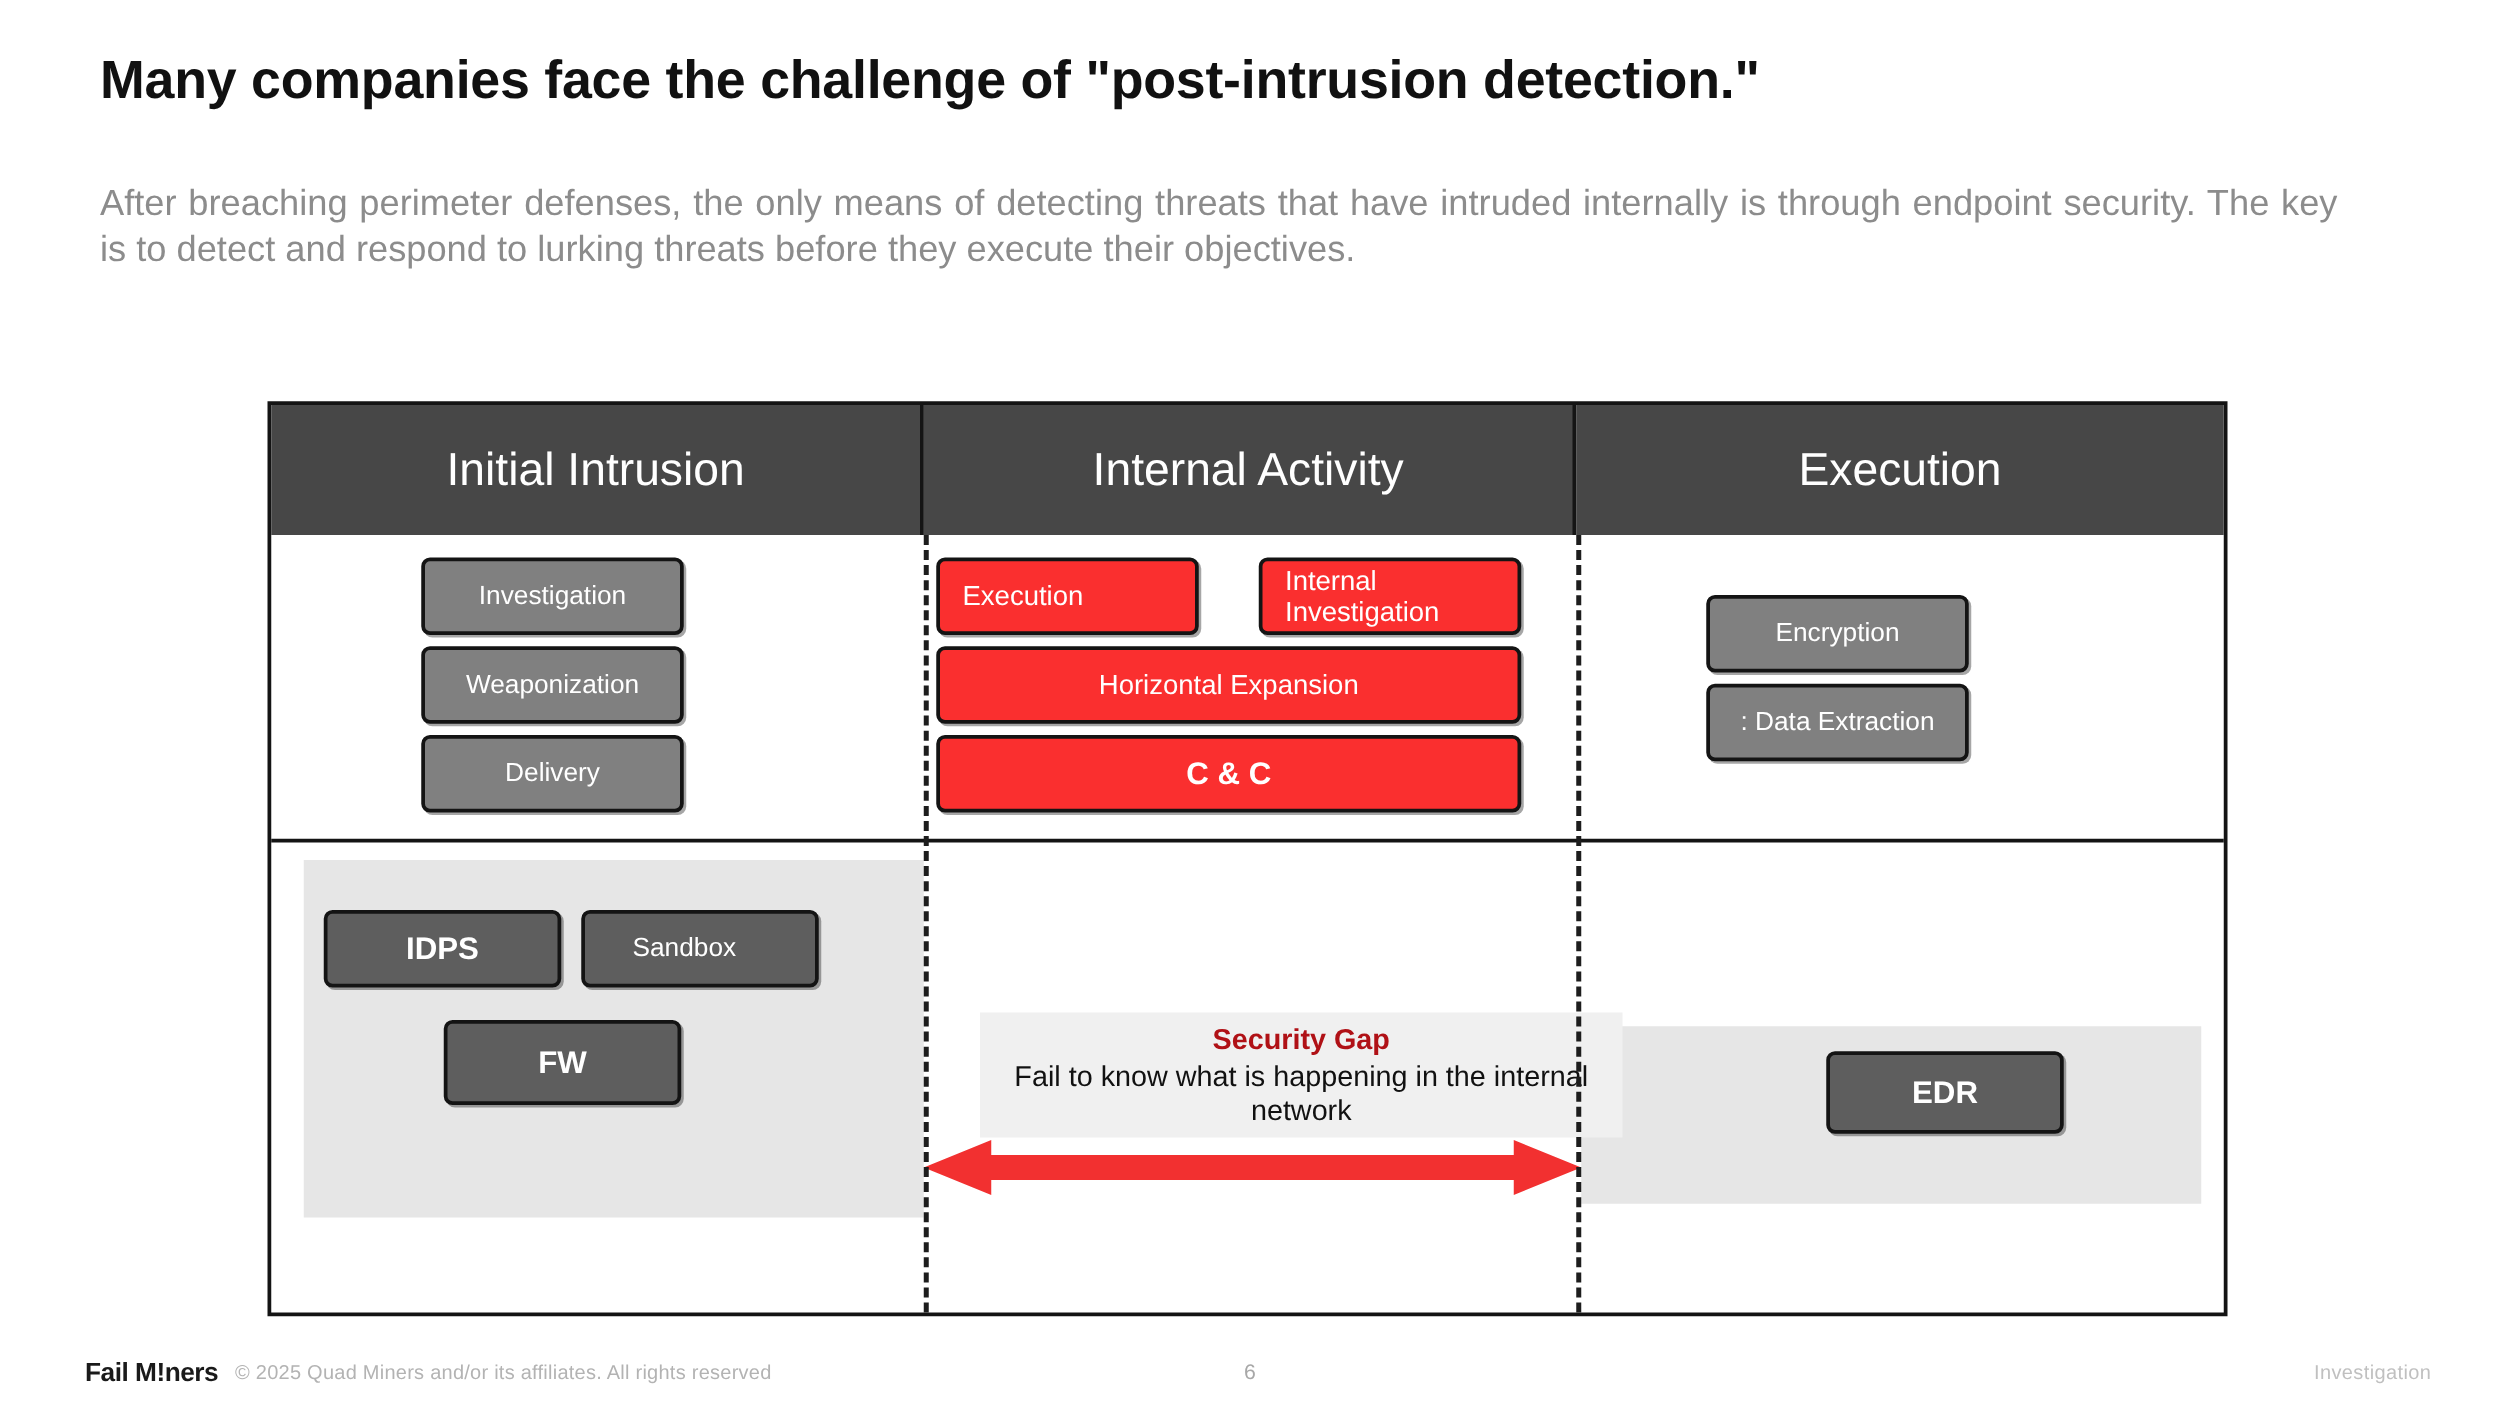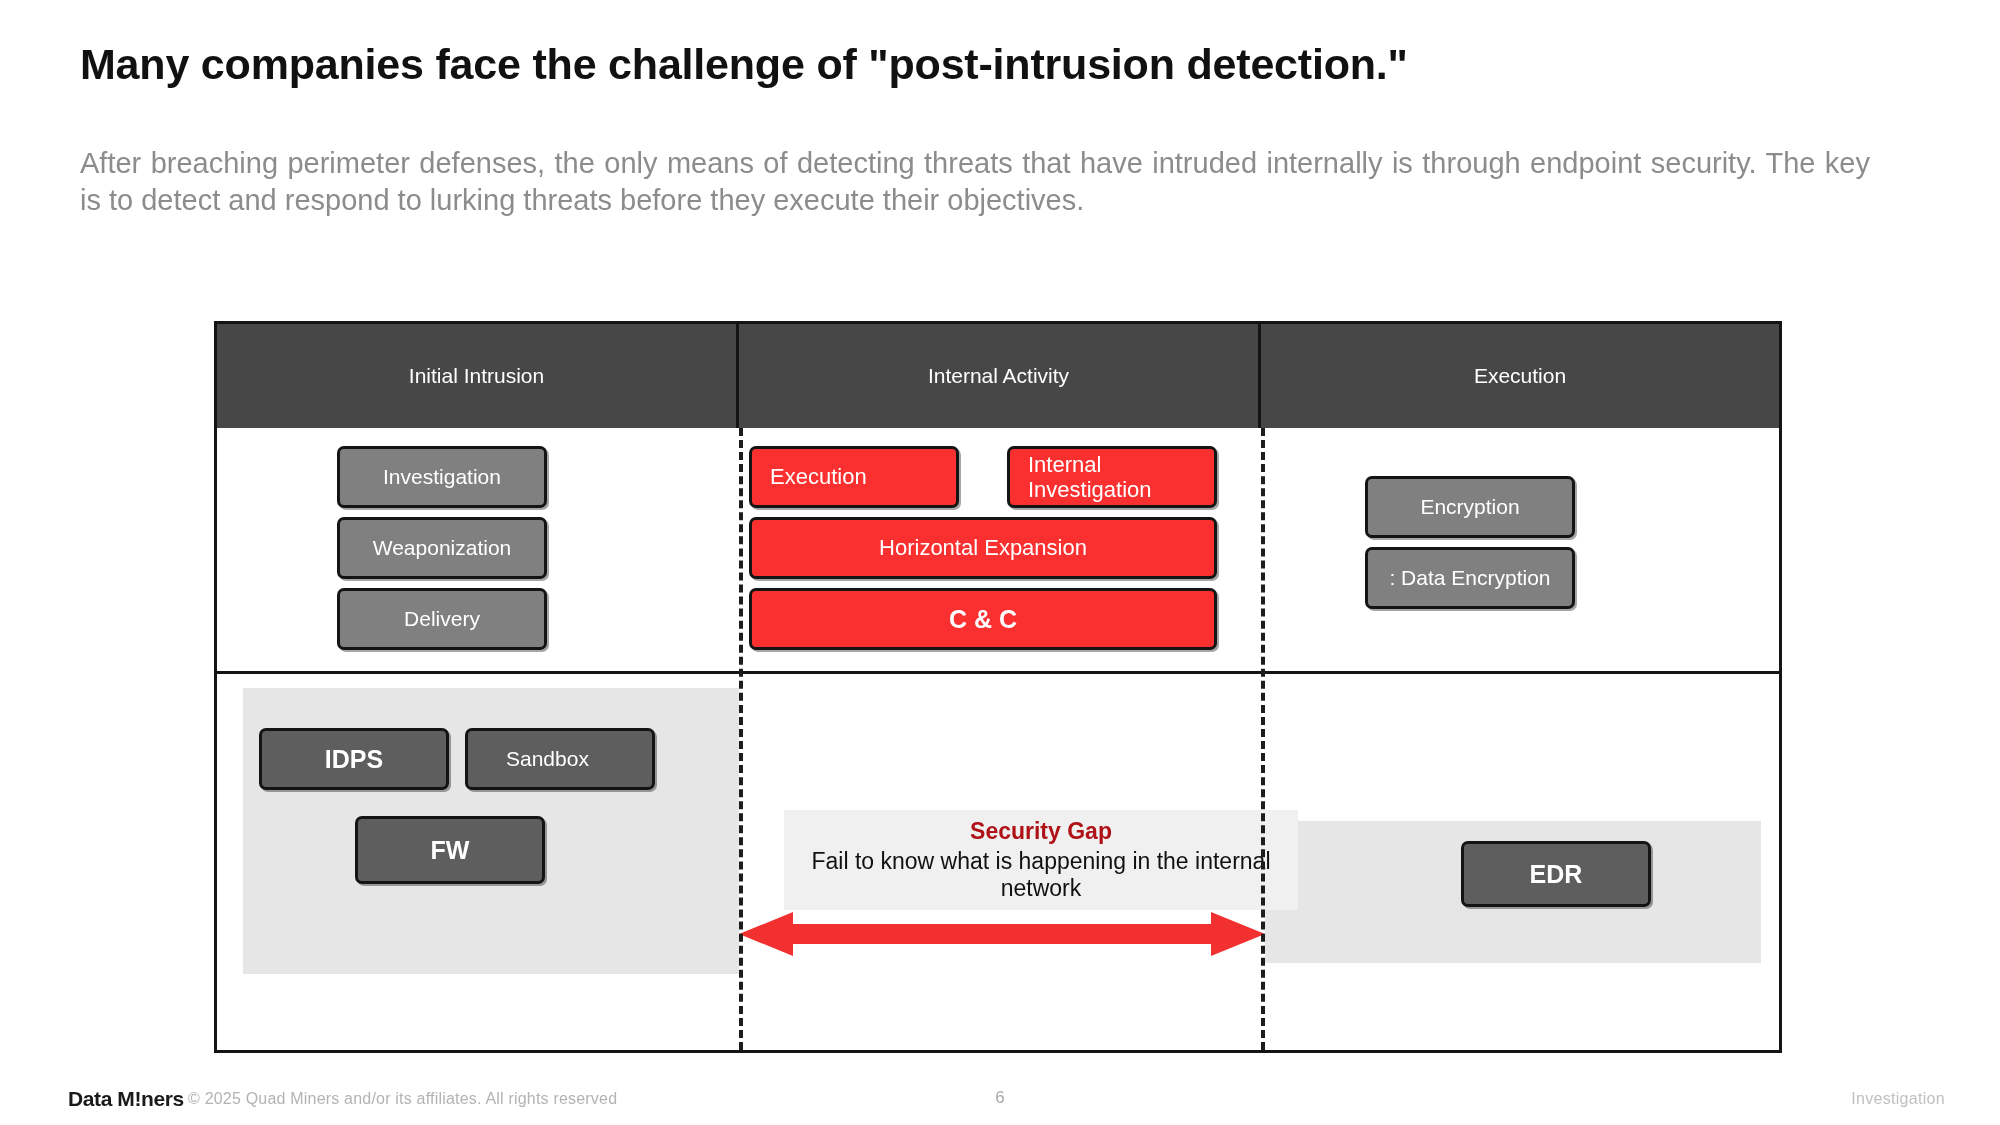--- a/index.html
+++ b/index.html
@@ -59,21 +59,21 @@
     right: 0;
     height: 104px;
     display: flex;
   }
   .head-cell {
     background: #474747;
     color: #ffffff;
     display: flex;
     align-items: center;
     justify-content: center;
-    font-size: 21px;
+    font-size: 37px;
     box-sizing: border-box;
     border-right: 3px solid #141414;
   }
   .head-cell:last-child { border-right: none; }
   .hc1 { width: 522px; }
   .hc2 { width: 522px; }
   .hc3 { flex: 1; }
 
   
   .mid-row {
@@ -226,21 +226,21 @@
     <div class="node gray" style="left:120px; top:18px; width:210px; height:62px;">Investigation</div>
     <div class="node gray" style="left:120px; top:89px; width:210px; height:62px;">Weaponization</div>
     <div class="node gray" style="left:120px; top:160px; width:210px; height:62px;">Delivery</div>
 
     <div class="node red" style="left:532px; top:18px; width:210px; height:62px; justify-content:flex-start; padding-left:18px;">Execution</div>
     <div class="node red" style="left:790px; top:18px; width:210px; height:62px; justify-content:flex-start; padding-left:18px; text-align:left;">Internal Investigation</div>
     <div class="node red" style="left:532px; top:89px; width:468px; height:62px;">Horizontal Expansion</div>
     <div class="node red bold" style="left:532px; top:160px; width:468px; height:62px;">C &amp; C</div>
 
     <div class="node gray" style="left:1148px; top:48px; width:210px; height:62px;">Encryption</div>
-    <div class="node gray" style="left:1148px; top:119px; width:210px; height:62px;">:  Data Encryption</div>
+    <div class="node gray" style="left:1148px; top:119px; width:210px; height:62px;">:  Data Extraction</div>
   </div>
 
   <div class="bot-row">
     <div class="band band-left"></div>
     <div class="band band-right"></div>
 
     <div class="node darkgray bold" style="left:42px; top:54px; width:190px; height:62px;">IDPS</div>
     <div class="node darkgray" style="left:248px; top:54px; width:190px; height:62px; justify-content:flex-start; padding-left:38px;">Sandbox</div>
     <div class="node darkgray bold" style="left:138px; top:142px; width:190px; height:68px;">FW</div>
 
@@ -256,17 +256,17 @@
     </div>
 
     <div class="node darkgray bold" style="left:1244px; top:167px; width:190px; height:66px;">EDR</div>
   </div>
 
   <div class="dash-div d1"></div>
   <div class="dash-div d2"></div>
 </div>
 
 <div class="footer">
-  <div class="logo"><span>Data M</span><span class="bang">!</span><span>ners</span></div>
+  <div class="logo"><span>Fail M</span><span class="bang">!</span><span>ners</span></div>
   <div class="copyright">© 2025  Quad Miners and/or its affiliates. All rights reserved</div>
   <div class="pagenum">6</div>
   <div class="confidential">Investigation</div>
 </div>
 
 </body></html>

